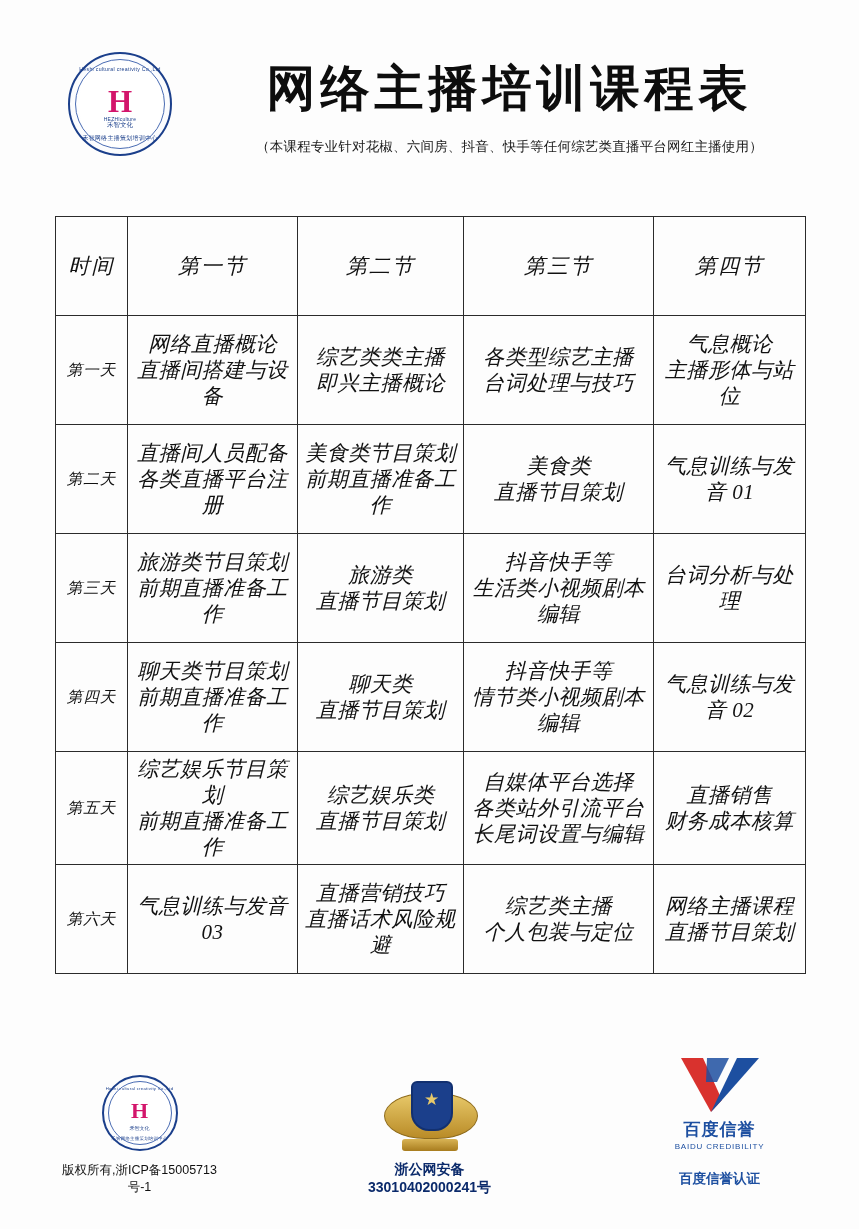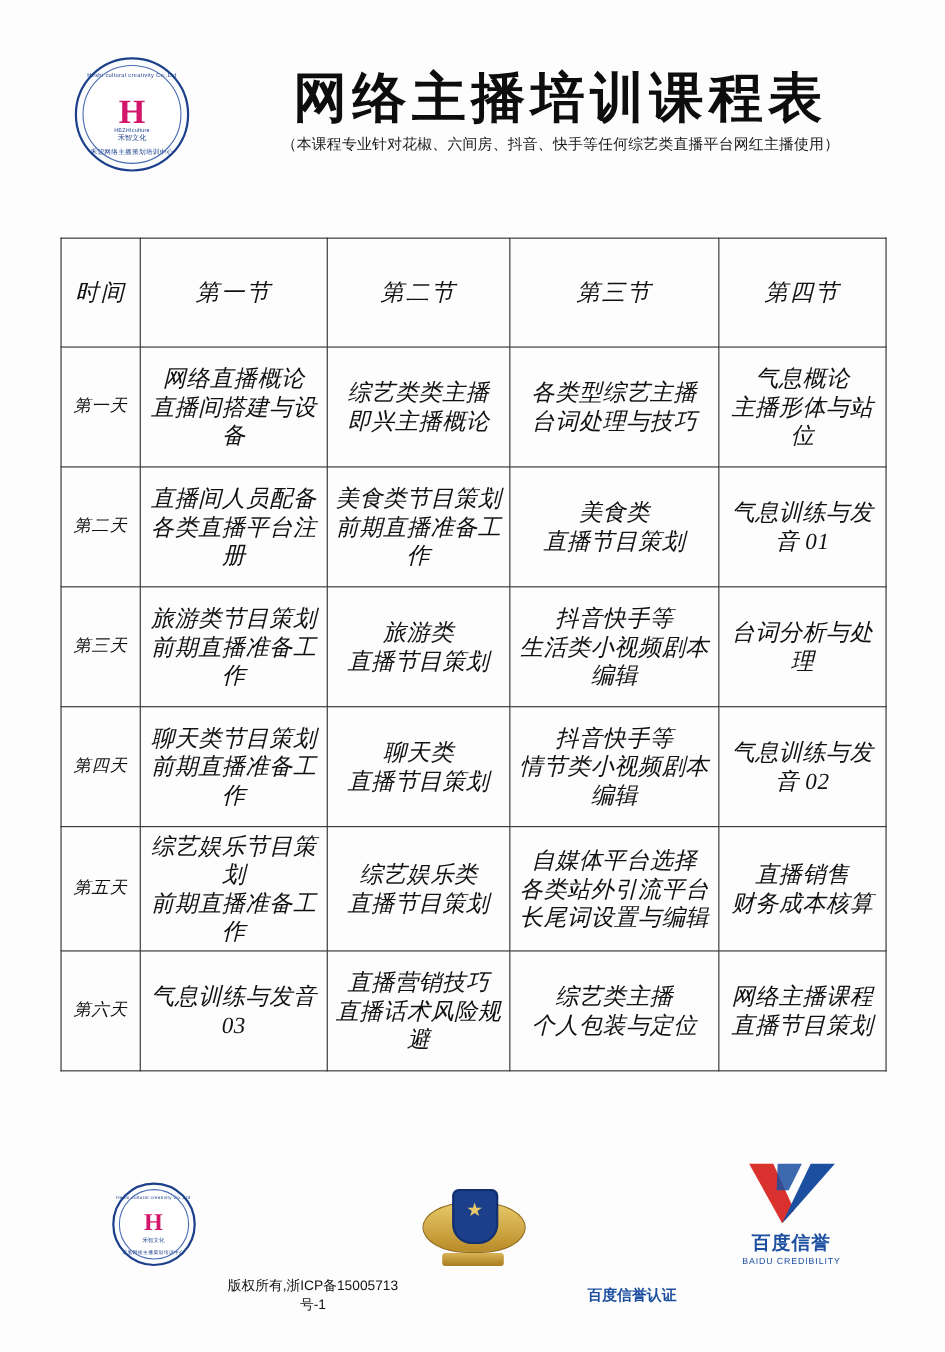--- a/index.html
+++ b/index.html
@@ -97,20 +97,21 @@
   }
   .doc-title {
     font-size: 49px;
     letter-spacing: 5px;
     font-weight: 600;
     color: #0d0d0d;
     font-family: "DejaVu Serif", "Liberation Serif", serif;
     margin-top: 8px;
   }
   .doc-subtitle {
+    margin-top: 16px;
     font-size: 13.5px;
     color: #1a1a1a;
     letter-spacing: 0.2px;
     font-family: "Liberation Serif", serif;
   }
 
   
   .table-wrap {
     margin: 28px 55px 16px 55px;
     font-style: italic;
@@ -474,17 +475,18 @@
             <polygon points="30,2 52,2 40,26 29,26" fill="#1d4fa0" opacity="0.85"></polygon>
           </svg>
         </div>
         <div class="baidu-title">百度信誉</div>
         <div class="baidu-sub">BAIDU CREDIBILITY</div>
       </div>
     </div>
 
     <div class="footer-texts">
       <div class="footer-text icp">版权所有,浙ICP备15005713号-1</div>
+      <div class="footer-text beian">浙公网安备 33010402000241号</div>
       <div class="footer-text baidu-cert">百度信誉认证</div>
     </div>
   </div>
 
 </div>
 
 </body></html>

